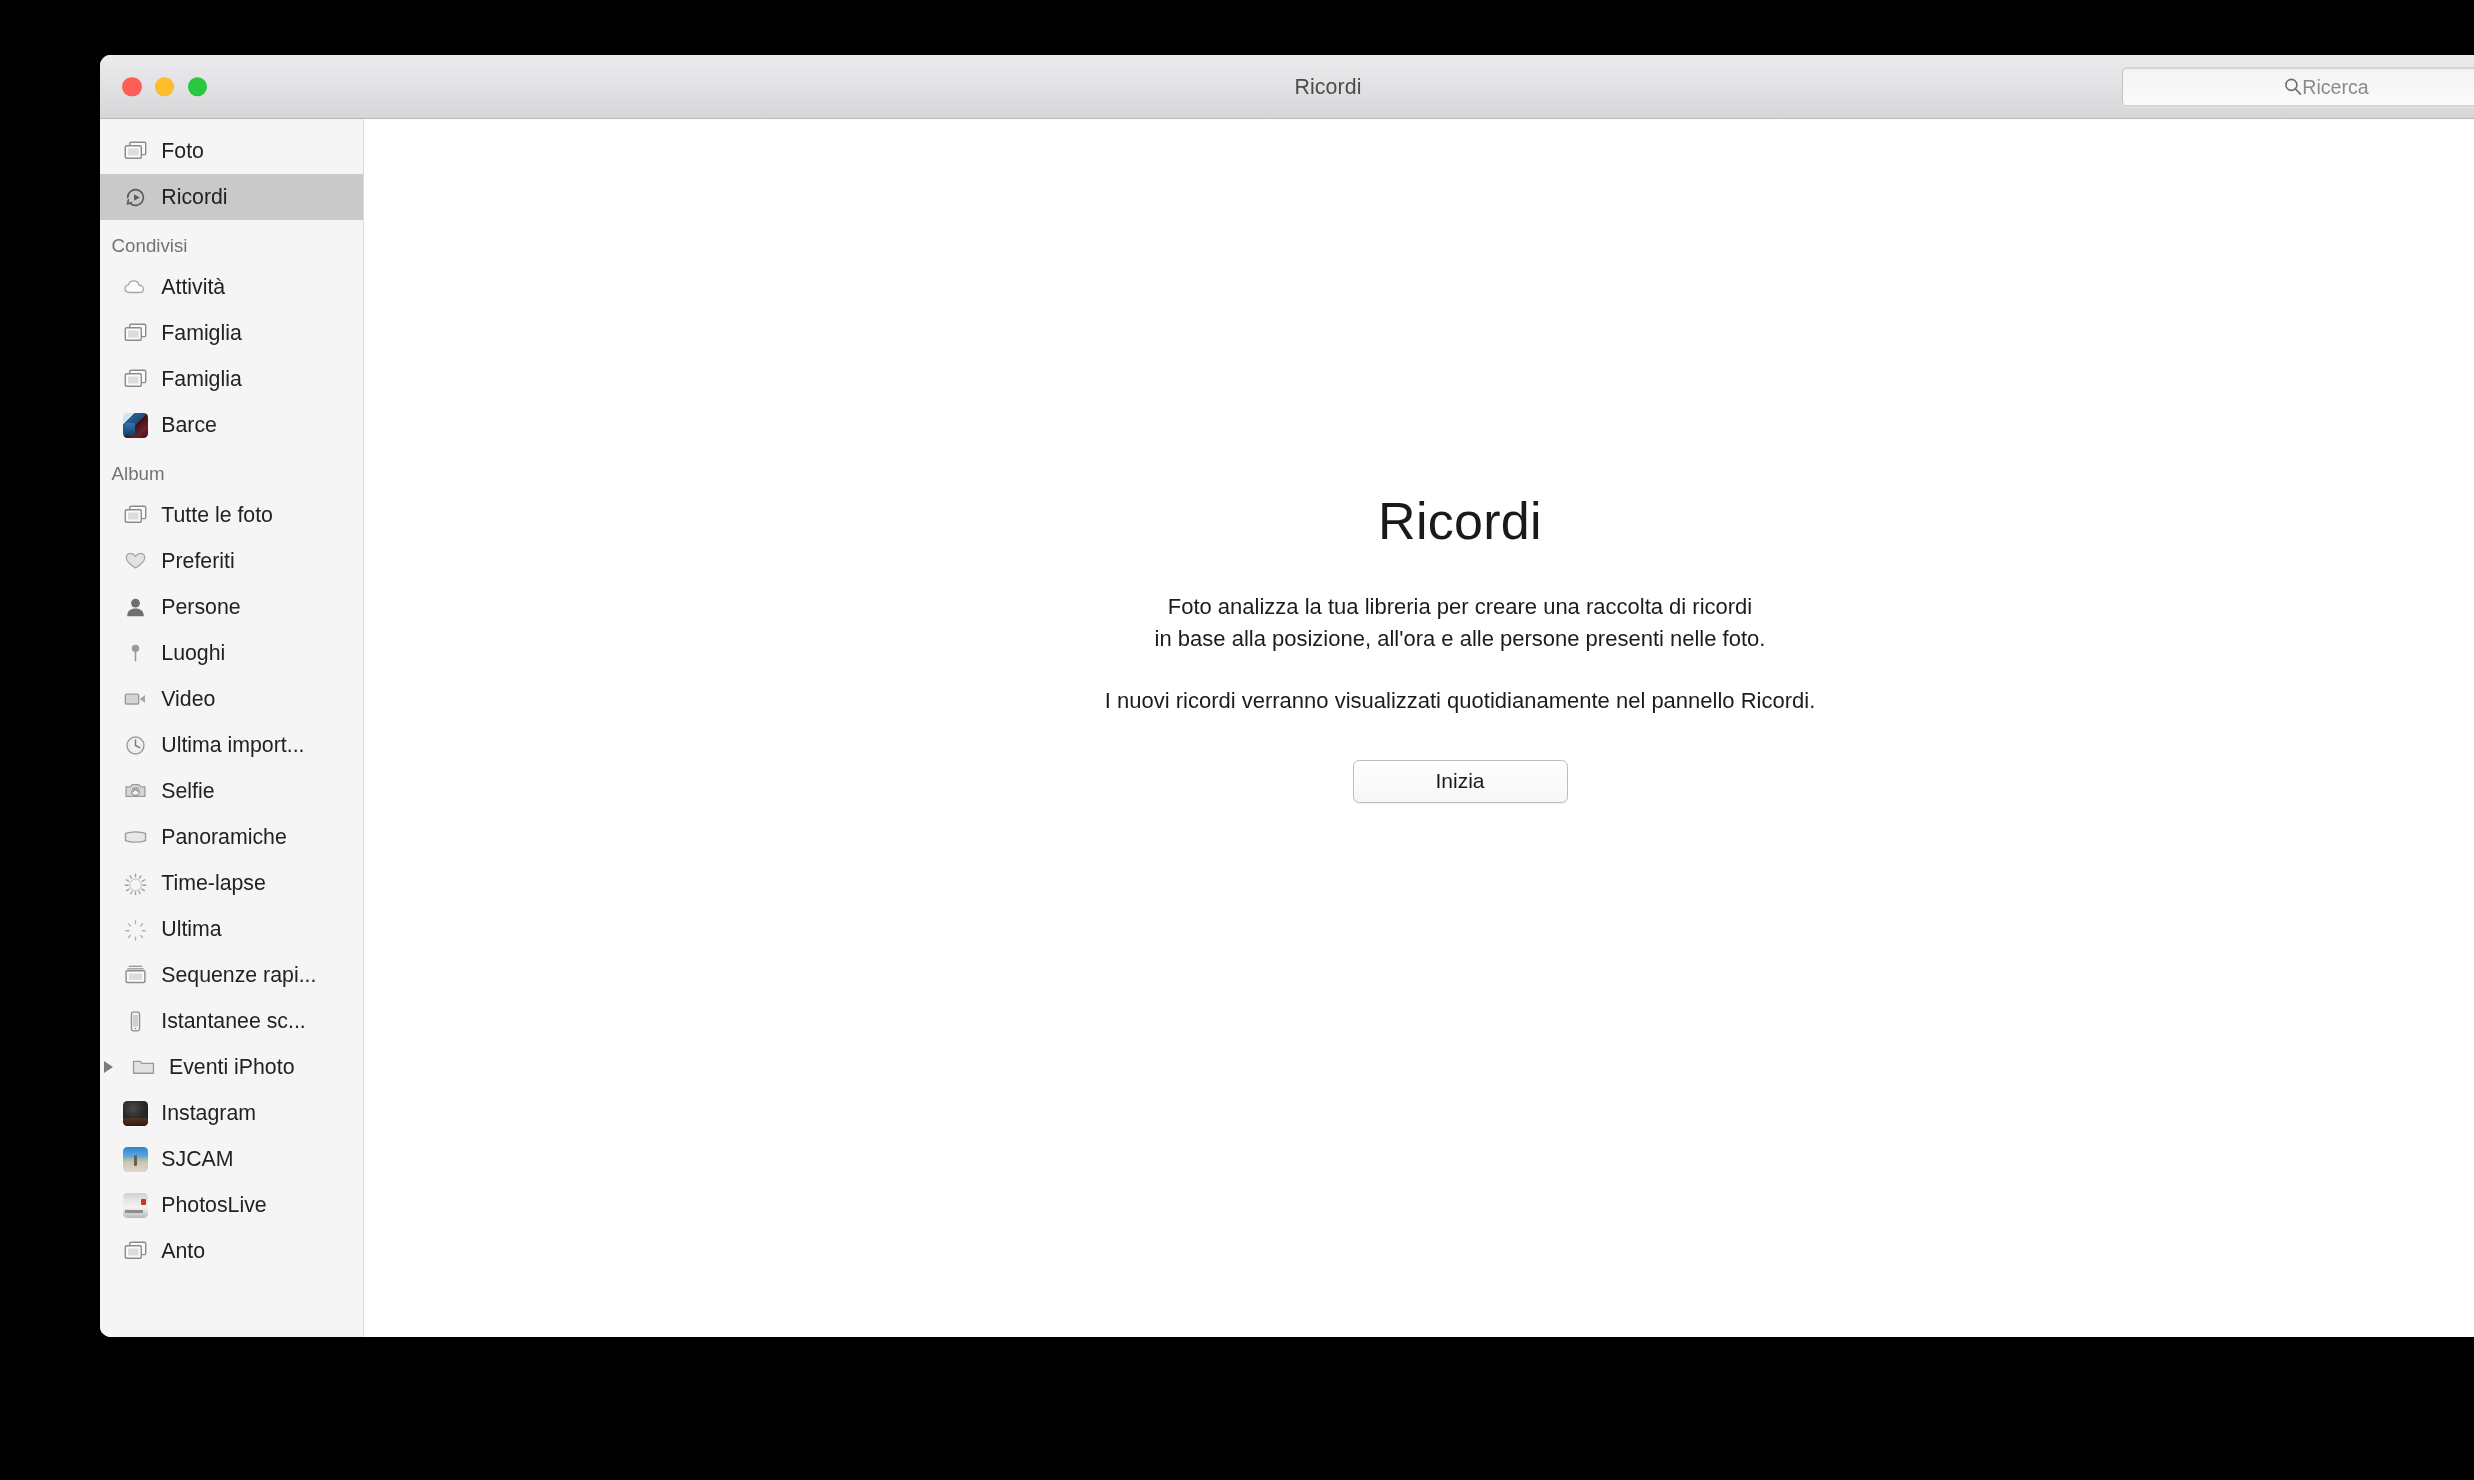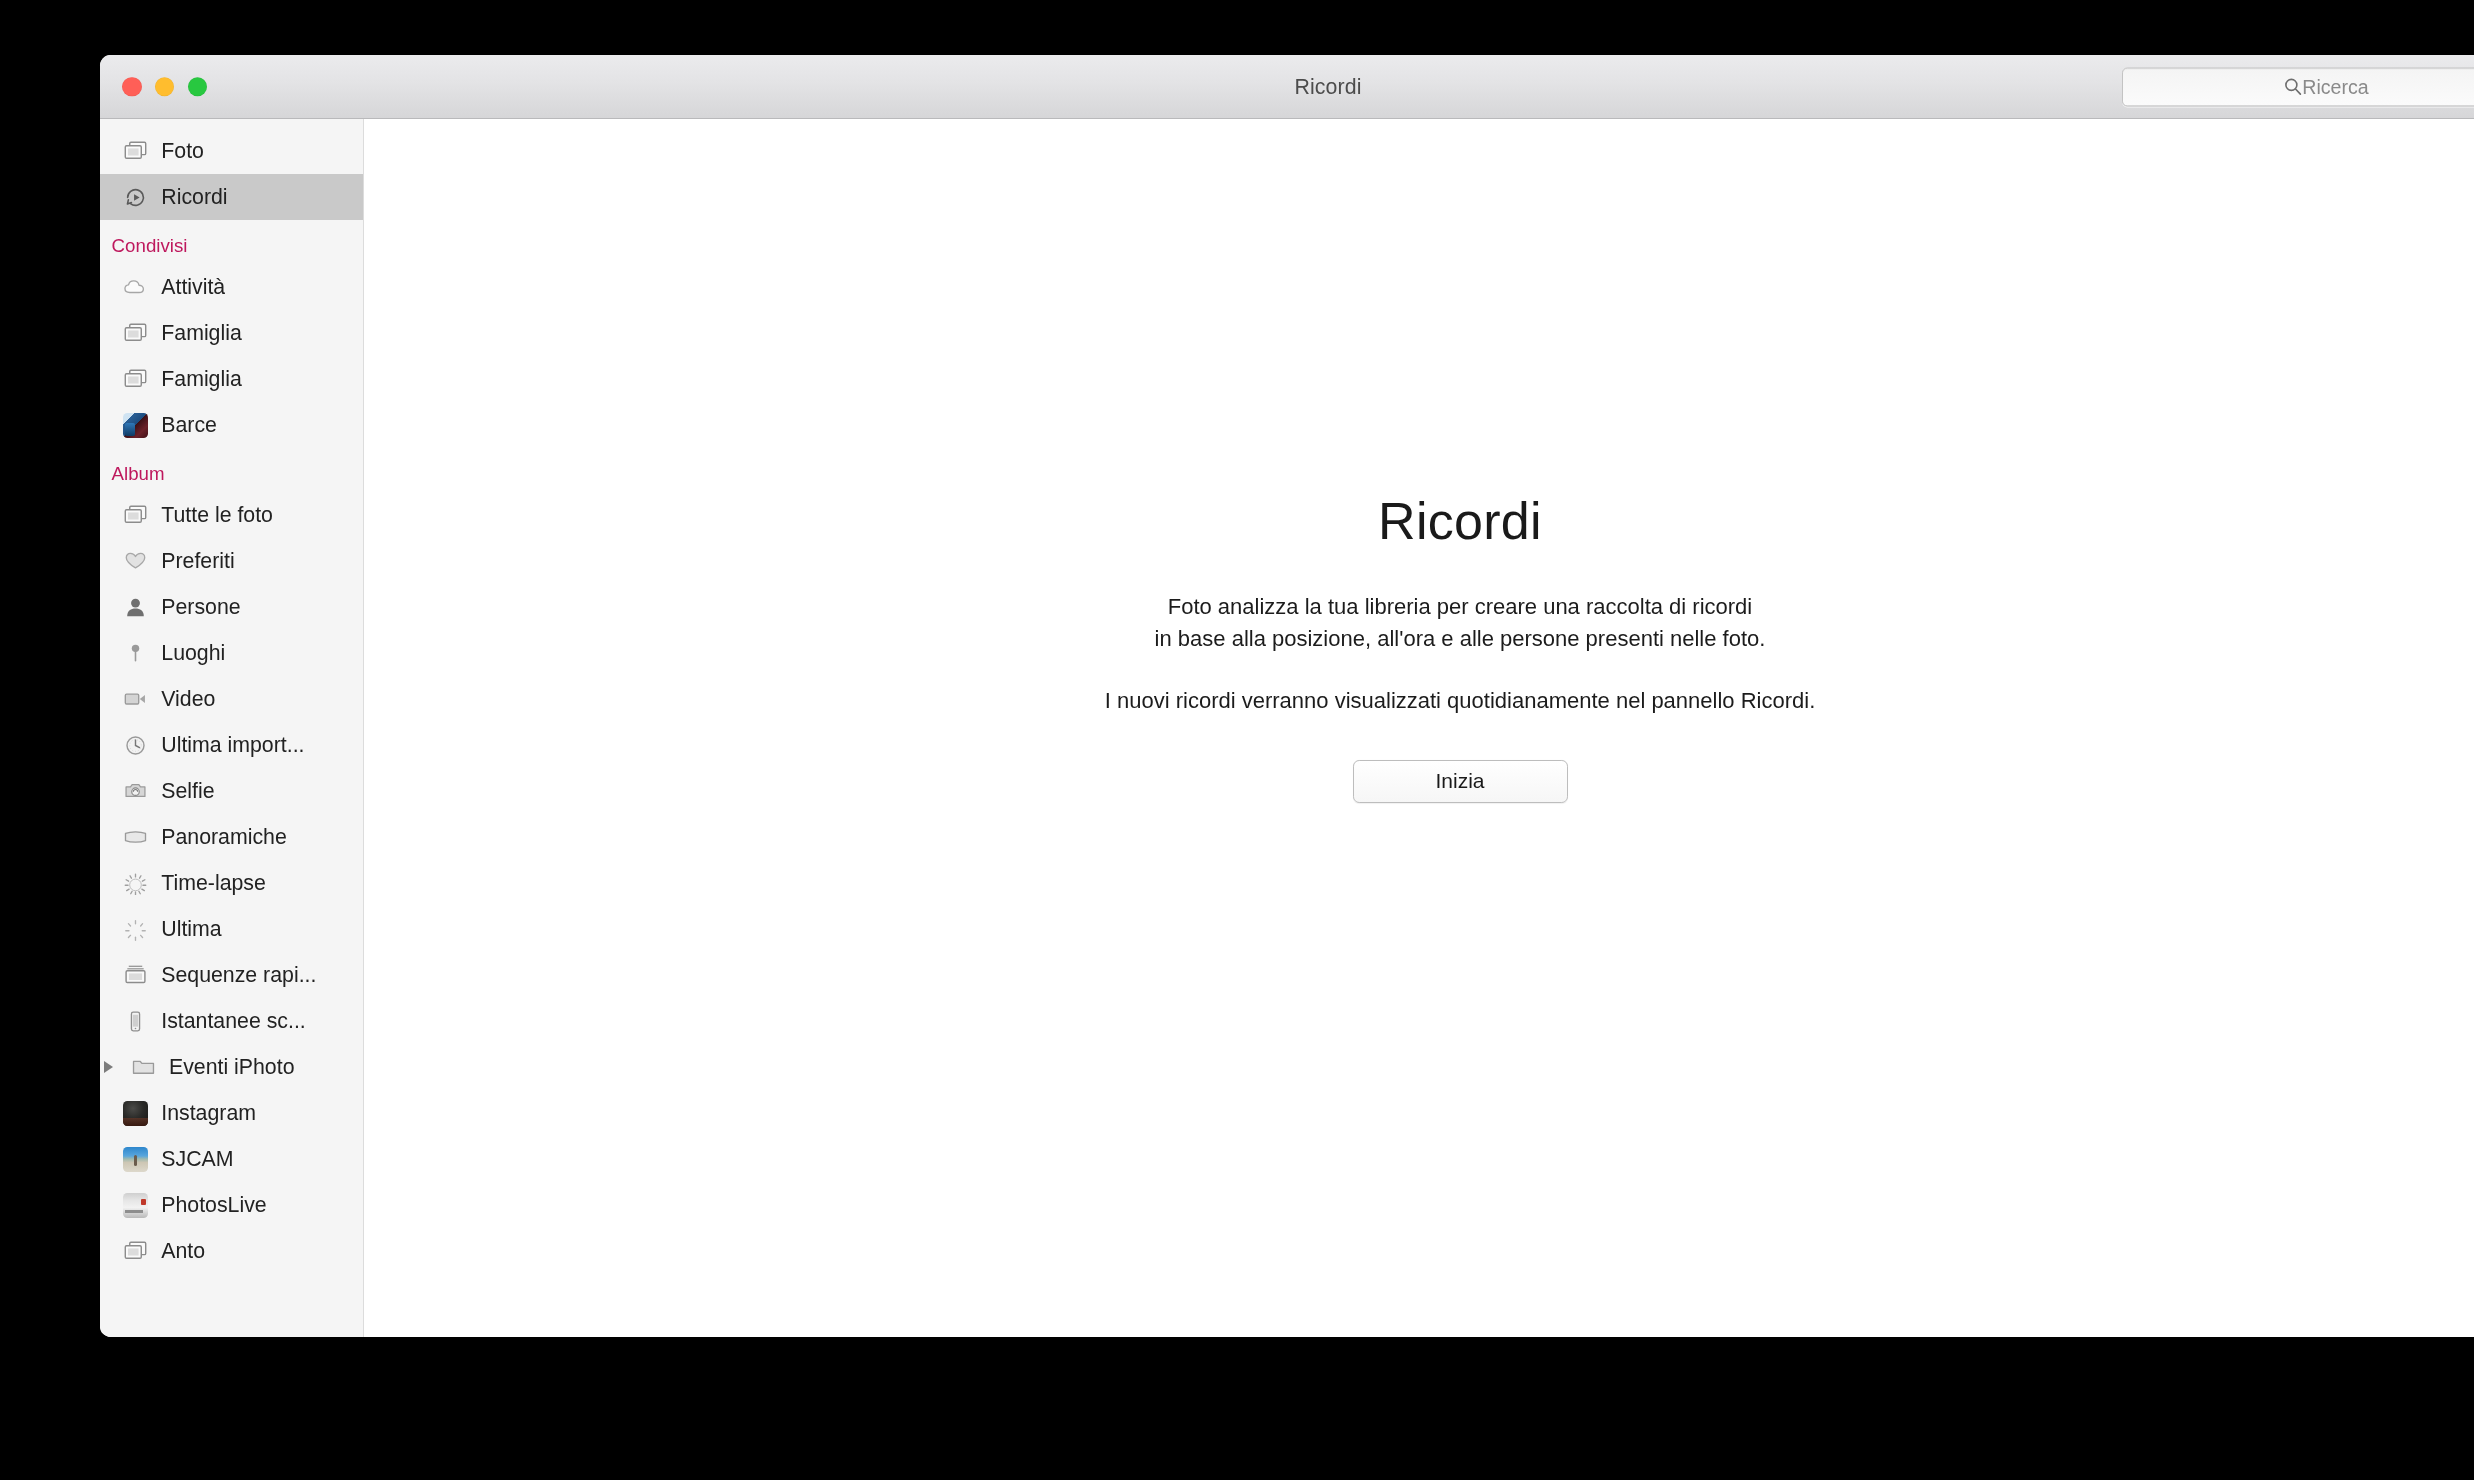--- a/index.html
+++ b/index.html
@@ -143,21 +143,21 @@
     display: flex;
     align-items: center;
     justify-content: center;
   }
   .side-label {
     white-space: nowrap;
     overflow: hidden;
   }
   .side-header {
     font-size: 18.7px;
-    color: #be185d;
+    color: #737373;
     padding-left: 11.6px;
     height: 44px;
     display: flex;
     align-items: flex-end;
     padding-bottom: 7.1px;
     box-sizing: border-box;
   }
   .disclosure {
     position: absolute;
     left: 3.6px;

